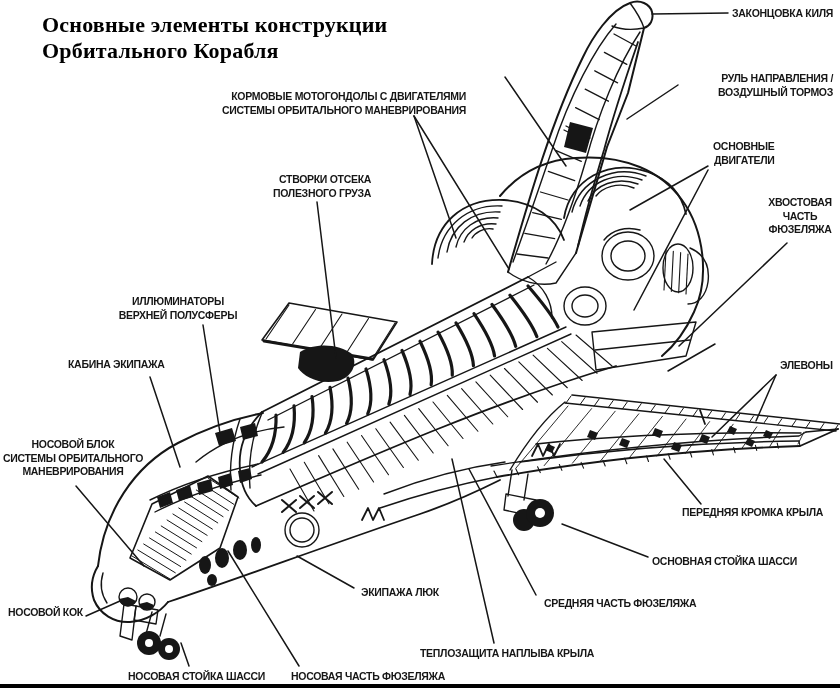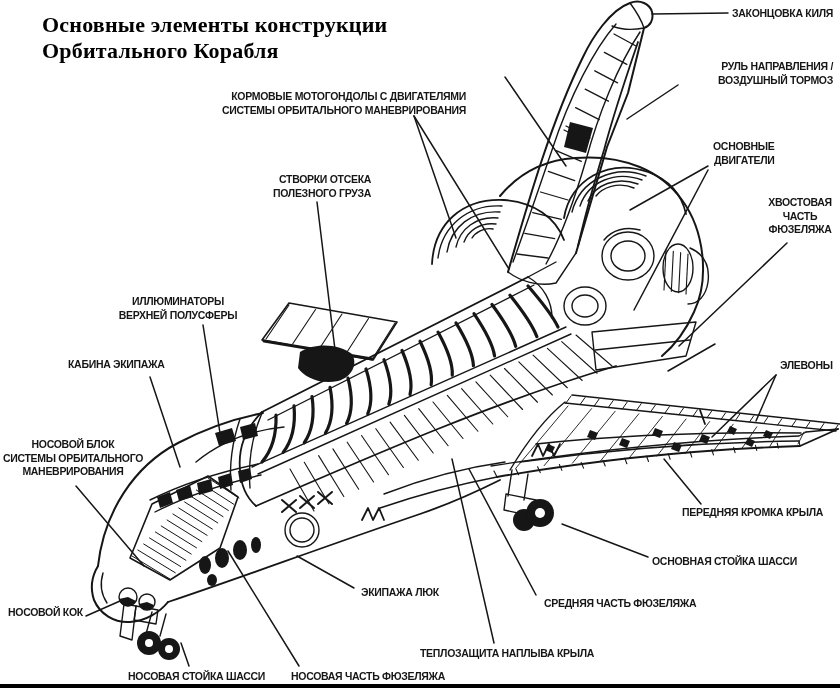--- a/index.html
+++ b/index.html
@@ -350,21 +350,21 @@
       <line x1="297" y1="556" x2="354" y2="588"></line>
       <line x1="469" y1="469" x2="536" y2="595"></line>
       <line x1="452" y1="459" x2="494" y2="643"></line>
     </g>
   </svg>
 
   <div class="title">Основные элементы конструкции
 Орбитального Корабля</div>
 
   <div class="lbl" style="left:732px;top:7px">ЗАКОНЦОВКА КИЛЯ</div>
-  <div class="lbl rgt" style="right:7px;top:60px">РУЛЬ НАПРАВЛЕНИЯ /
+  <div class="lbl rgt" style="right:7px;top:72px">РУЛЬ НАПРАВЛЕНИЯ /
 ВОЗДУШНЫЙ ТОРМОЗ</div>
   <div class="lbl" style="left:222px;top:90px">КОРМОВЫЕ МОТОГОНДОЛЫ С ДВИГАТЕЛЯМИ
 СИСТЕМЫ ОРБИТАЛЬНОГО МАНЕВРИРОВАНИЯ</div>
   <div class="lbl" style="left:713px;top:140px">ОСНОВНЫЕ
 ДВИГАТЕЛИ</div>
   <div class="lbl ctr" style="left:754px;top:196px;width:92px">ХВОСТОВАЯ
 ЧАСТЬ
 ФЮЗЕЛЯЖА</div>
   <div class="lbl" style="left:780px;top:359px">ЭЛЕВОНЫ</div>
   <div class="lbl ctr" style="left:118px;top:295px;width:120px">ИЛЛЮМИНАТОРЫ

